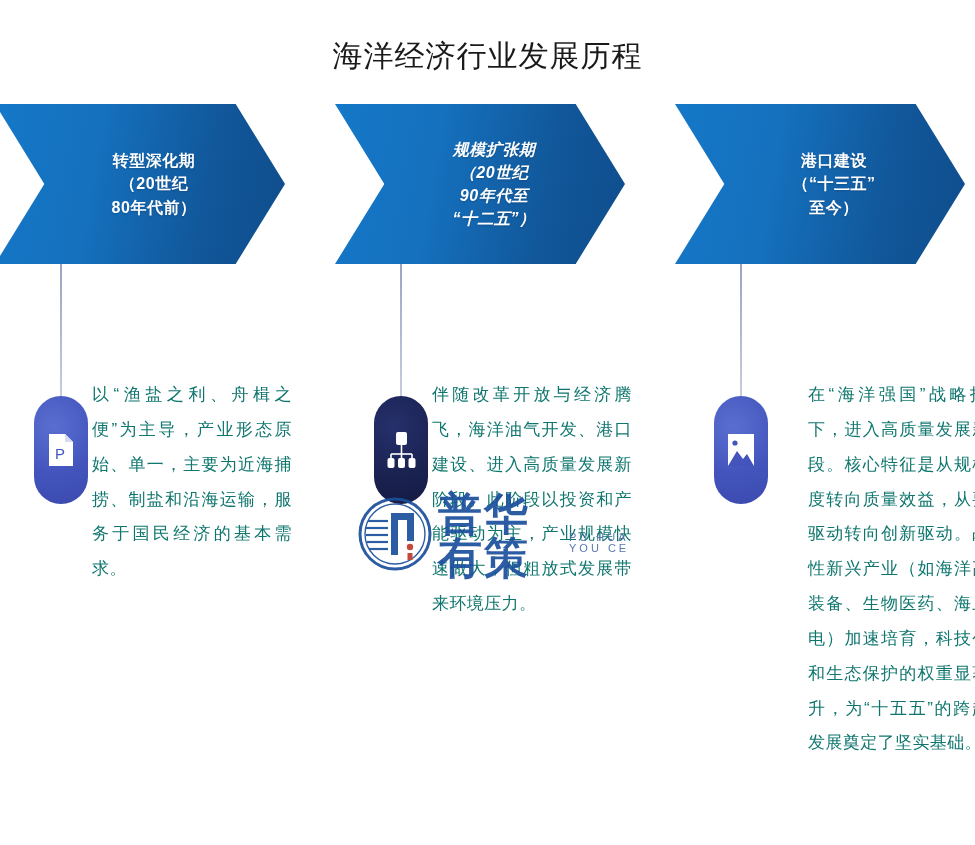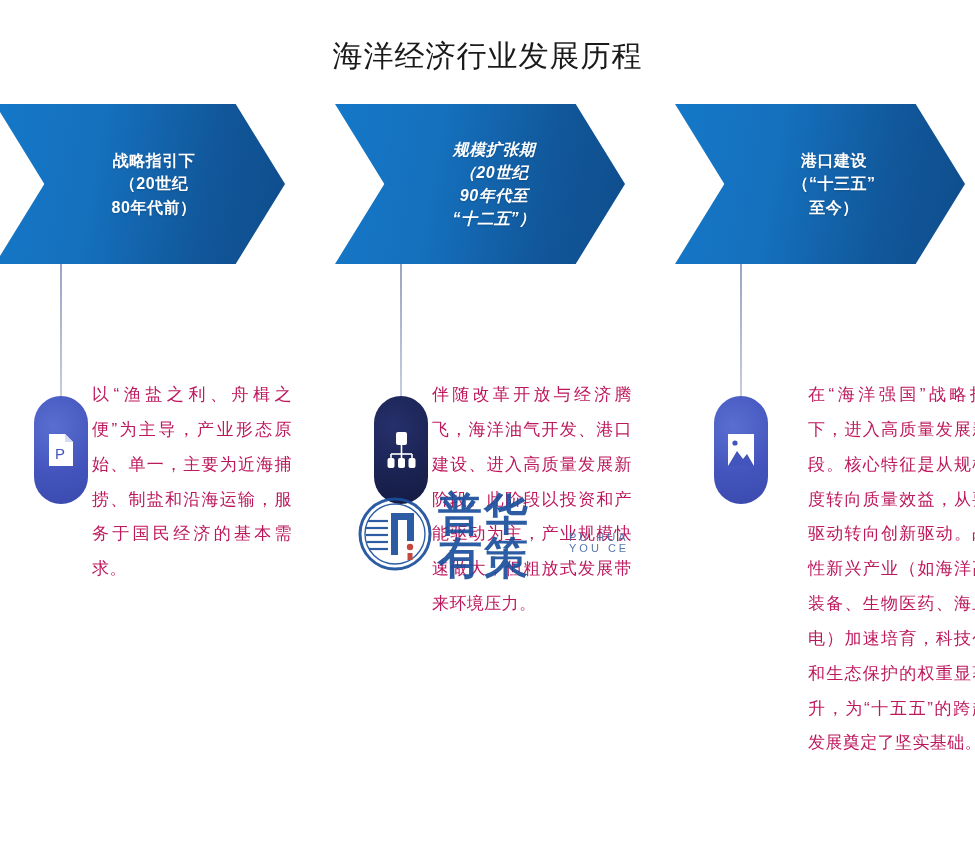--- a/index.html
+++ b/index.html
@@ -91,21 +91,21 @@
     left: 714px; top: 396px;
     background: radial-gradient(circle at 35% 28%, #5a6ed0 0%, #4355bd 55%, #3a49ad 100%);
   }
   .badge svg { display: block; }
 
   
   .body-text {
     position: absolute;
     font-size: 17px;
     line-height: 2.05;
-    color: #be185d;
+    color: #0f766e;
     letter-spacing: 0.4px;
     text-align: justify;
   }
   .body-1 { left: 92px;  top: 378px; width: 200px; }
   .body-2 { left: 432px; top: 378px; width: 200px; }
   .body-3 { left: 788px; top: 378px; width: 200px; margin-left: 20px; }
 
   
   .watermark {
     position: absolute;
@@ -138,21 +138,21 @@
     margin-top: 14px;
   }
 </style>
 </head>
 <body>
 
 <div class="title">海洋经济行业发展历程</div>
 
 <div class="chevron chevron-1">
   <div class="chevron-label">
-    <div>战略指引下</div>
+    <div>转型深化期</div>
     <div>（20世纪</div>
     <div>80年代前）</div>
   </div>
 </div>
 
 <div class="chevron chevron-2">
   <div class="chevron-label">
     <div>规模扩张期</div>
     <div>（20世纪</div>
     <div>90年代至</div>

